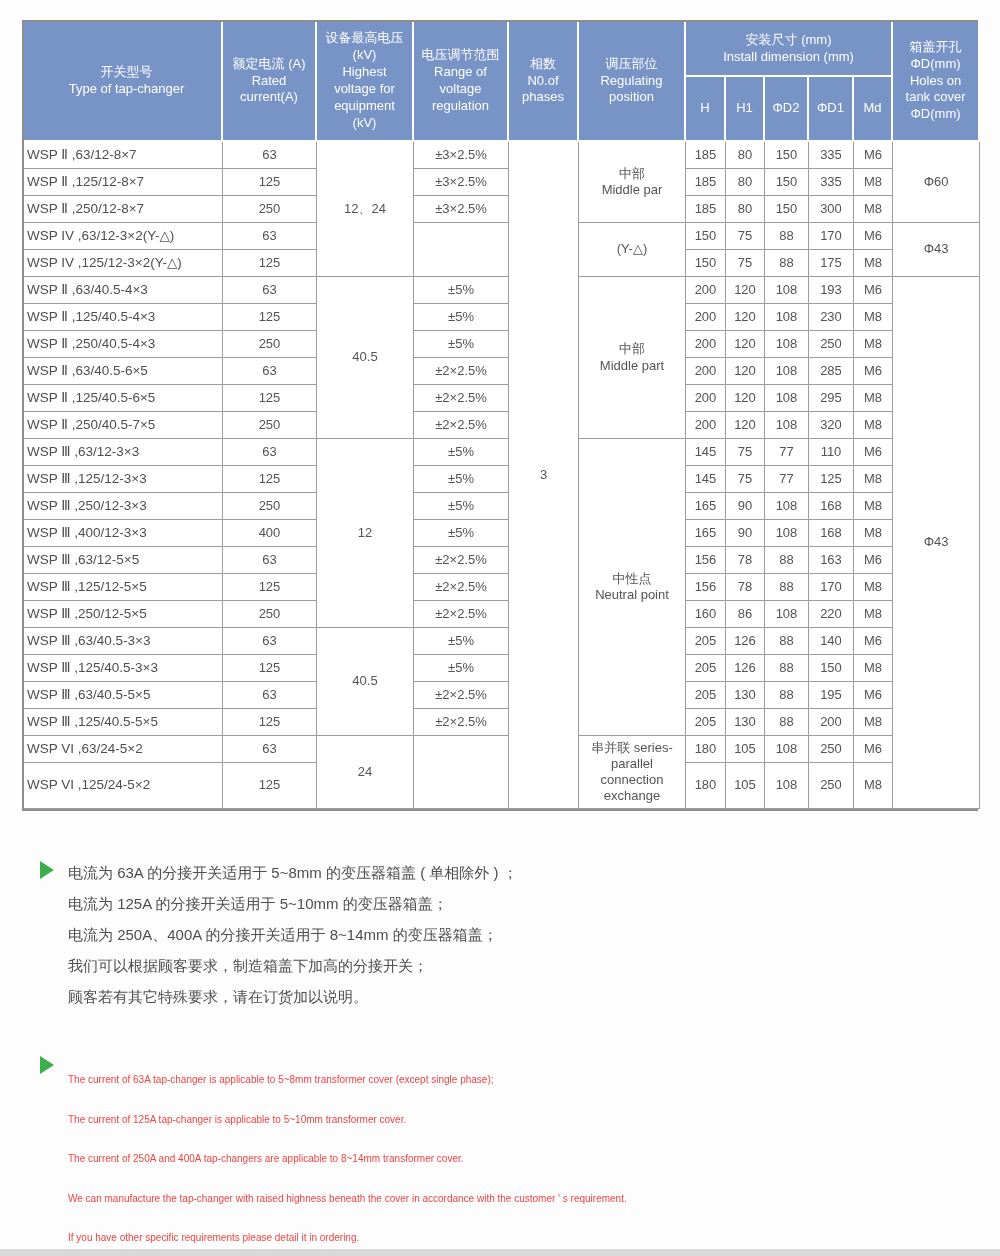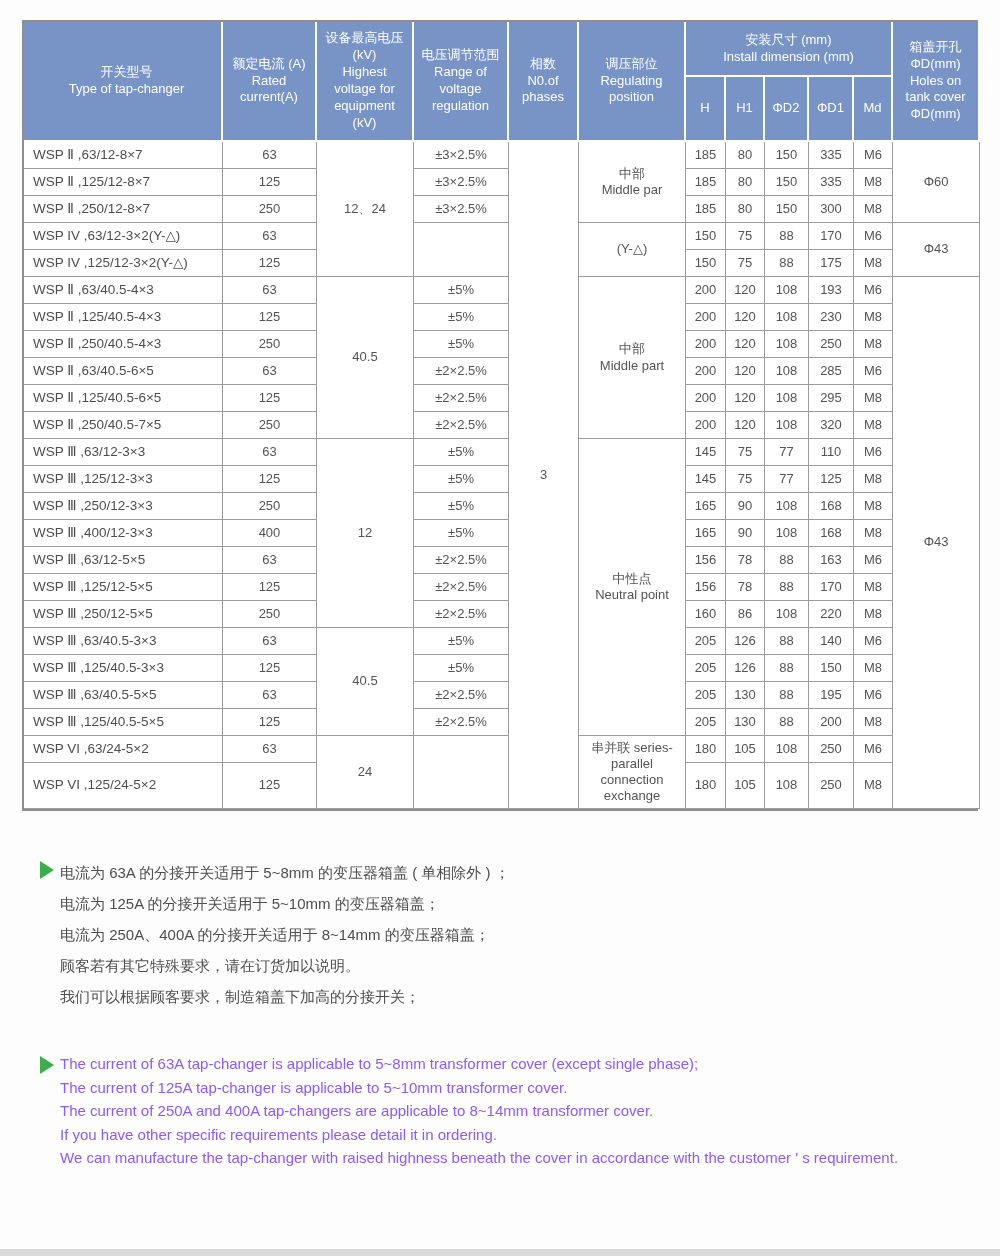--- a/index.html
+++ b/index.html
@@ -30,38 +30,38 @@
   table.spec thead tr.h2 { height:65px; }
   table.spec tbody tr { height:27px; }
   table.spec tbody tr:last-child { height:46px; }
   table.spec tbody td {
     background:#ffffff; color:#545454; font-size:13px;
     text-align:center; vertical-align:middle; white-space:pre-line;
     border-right:1px solid #9c9c9c; border-bottom:1px solid #9c9c9c;
     padding:0 2px; box-sizing:border-box; line-height:1.25;
   }
   table.spec tbody td.type {
-    text-align:left; padding-left:9px; white-space:nowrap;
+    text-align:left; padding-left:3px; white-space:nowrap;
     font-size:13.5px; color:#4e4e4e;
   }
 
   
-  .notes { position:absolute; left:40px; display:flex; align-items:flex-start; gap:6px; }
+  .notes { position:absolute; left:40px; display:flex; align-items:flex-start; gap:14px; }
   .tri {
     width:0; height:0; flex:0 0 auto;
     border-left:14px solid #3cae4b;
     border-top:9px solid transparent;
     border-bottom:9px solid transparent;
     margin-top:4px;
   }
   .notes-cn { top:857px; }
   .notes-cn .note-line { font-size:15px; color:#4e4e4e; line-height:31px; }
   .notes-en { top:1052px; }
   .notes-en .lines { width:912px; }
-  .notes-en .note-line { font-size:15px; color:#8b5cf6; line-height:23.6px; }
+  .notes-en .note-line { font-size:10px; color:#ef4444; line-height:23.6px;margin-top:16px; }
 
   .bottom-edge {
     position:absolute; left:0; bottom:0; width:1000px; height:7px;
     background:#d9d9d9;
   }
 </style>
 </head>
 <body>
 
 <div class="table-wrap">
@@ -381,29 +381,29 @@
       </tbody>
   </table>
 </div>
 
 <div class="notes notes-cn">
   <div class="tri"></div>
   <div class="lines">
       <div class="note-line">电流为 63A 的分接开关适用于 5~8mm 的变压器箱盖 ( 单相除外 ) ；</div>
       <div class="note-line">电流为 125A 的分接开关适用于 5~10mm 的变压器箱盖；</div>
       <div class="note-line">电流为 250A、400A 的分接开关适用于 8~14mm 的变压器箱盖；</div>
+      <div class="note-line">我们可以根据顾客要求，制造箱盖下加高的分接开关；</div>
       <div class="note-line">顾客若有其它特殊要求，请在订货加以说明。</div>
-      <div class="note-line">我们可以根据顾客要求，制造箱盖下加高的分接开关；</div>
     </div>
 </div>
 
 <div class="notes notes-en">
   <div class="tri"></div>
   <div class="lines">
       <div class="note-line">The current of 63A tap-changer is applicable to 5~8mm transformer cover (except single phase);</div>
       <div class="note-line">The current of 125A tap-changer is applicable to 5~10mm transformer cover.</div>
       <div class="note-line">The current of 250A and 400A tap-changers are applicable to 8~14mm transformer cover.</div>
+      <div class="note-line">We can manufacture the tap-changer with raised highness beneath the cover in accordance with the customer ' s requirement.</div>
       <div class="note-line">If you have other specific requirements please detail it in ordering.</div>
-      <div class="note-line">We can manufacture the tap-changer with raised highness beneath the cover in accordance with the customer ' s requirement.</div>
     </div>
 </div>
 
 <div class="bottom-edge"></div>
 
 </body></html>

